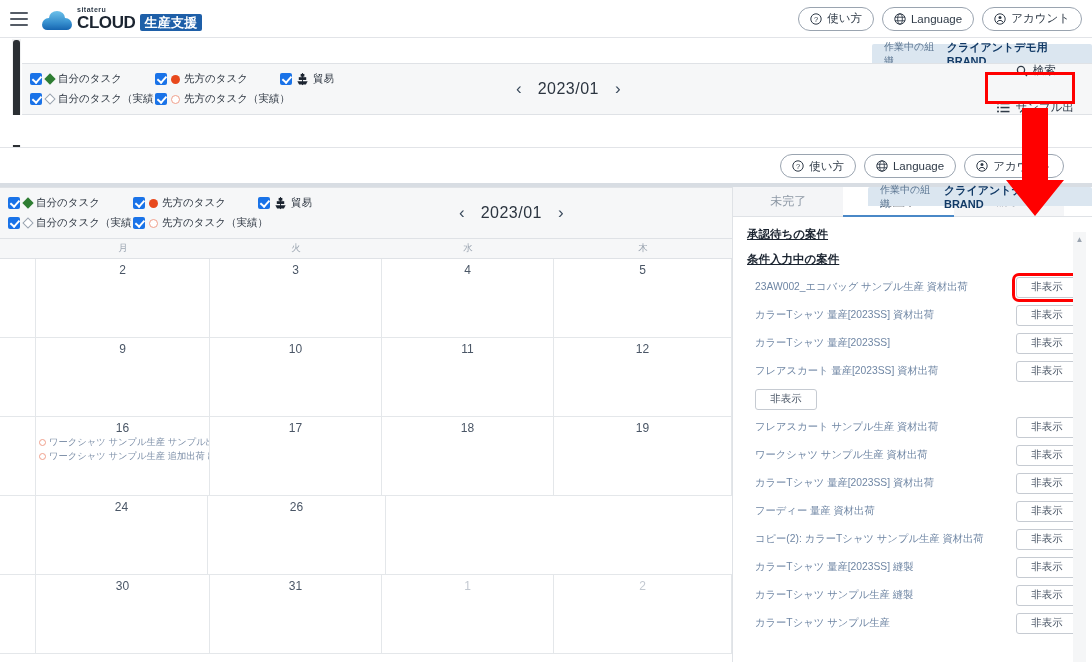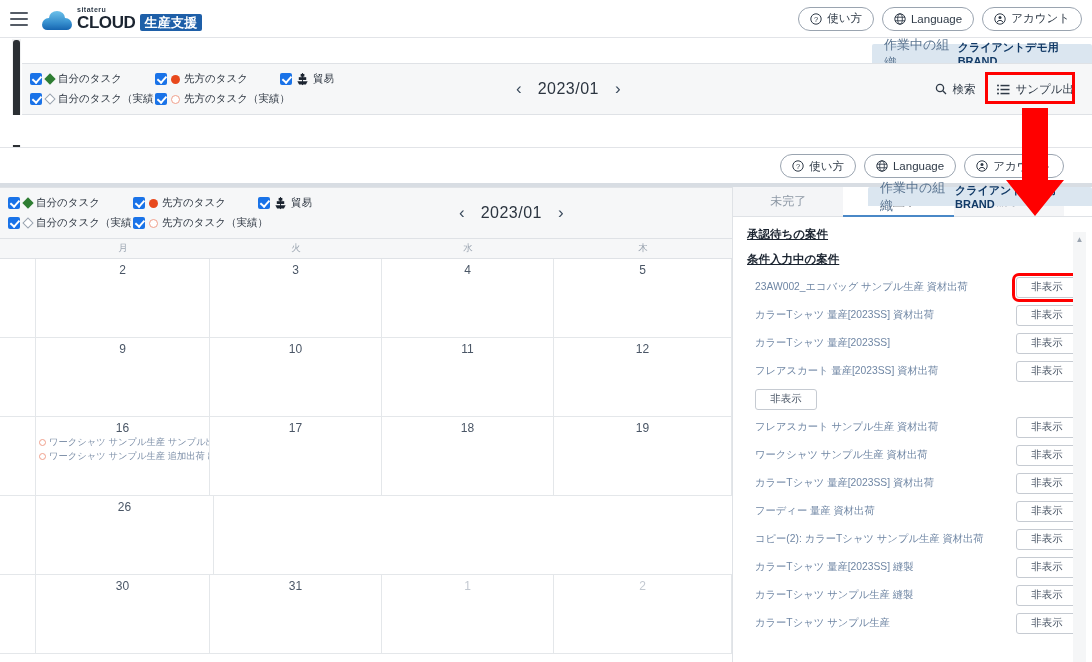--- a/index.html
+++ b/index.html
@@ -80,31 +80,31 @@
   .mk-circle-fill { background: #e8491d; border-radius: 50%; width: 9px; height: 9px; }
   .mk-circle-open { border: 1.4px solid #f0a08c; border-radius: 50%; width: 9px; height: 9px; background: #fff; }
 
   .monthnav {
     display: flex; align-items: center; gap: 14px;
     font-size: 16px; color: #2c3540;
   }
   .monthnav .arrow { color: #3a4a5c; font-size: 17px; cursor: pointer; padding: 0 2px; }
   .monthnav .mlabel { letter-spacing: .5px; }
 
-  .rightactions { display: flex; align-items: center; gap: 22px; font-size: 11.5px; color: #2f3a47; }
+  .rightactions { display: flex; align-items: center; gap: 22px; font-size: 11.5px; color: #2f3a47; flex-direction: column; }
   .ractionbtn { display: flex; align-items: center; gap: 5px; cursor: pointer; white-space: nowrap; }
 
   
   .orgribbon {
     position: absolute; height: 19px; background: #dbe6f0;
     display: flex; align-items: center; gap: 7px;
     padding: 0 12px; font-size: 10px; color: #1f3f63;
     border-radius: 2px 2px 0 0;
   }
-  .orgribbon .lbl { font-size: 13px; color: #5a7490; }
+  .orgribbon .lbl { font-size: 10px; color: #5a7490; }
   .orgribbon .val { font-weight: 700; font-size: 11px; color: #123a66; }
 
   
   .cal-head {
     position: absolute; display: flex; background: #f6f7f8;
     border-bottom: 1px solid #dfe2e6; height: 20px;
   }
   .cal-head .dow {
     font-size: 9.5px; color: #9aa4b0; display: flex;
     align-items: center; justify-content: center;
@@ -471,20 +471,23 @@
     </div>
     <div class="cal-cell" style="width:178px;height:78px;">
       <div class="cal-daynum">19</div>
     </div>
   </div>
 
   <div class="cal-row">
     <div class="cal-cell" style="width:176px;height:78px;">
       <div class="cal-daynum"></div>
     </div>
+    <div class="cal-cell" style="width:172px;height:78px;">
+      <div class="cal-daynum">24</div>
+    </div>
     <div class="cal-cell" style="width:178px;height:78px;">
       <div class="cal-daynum">26</div>
     </div>
   </div>
 
   <div class="cal-row">
     <div class="cal-cell" style="width:176px;height:78px;">
       <div class="cal-daynum"></div>
     </div>
     <div class="cal-cell" style="width:174px;height:78px;">

